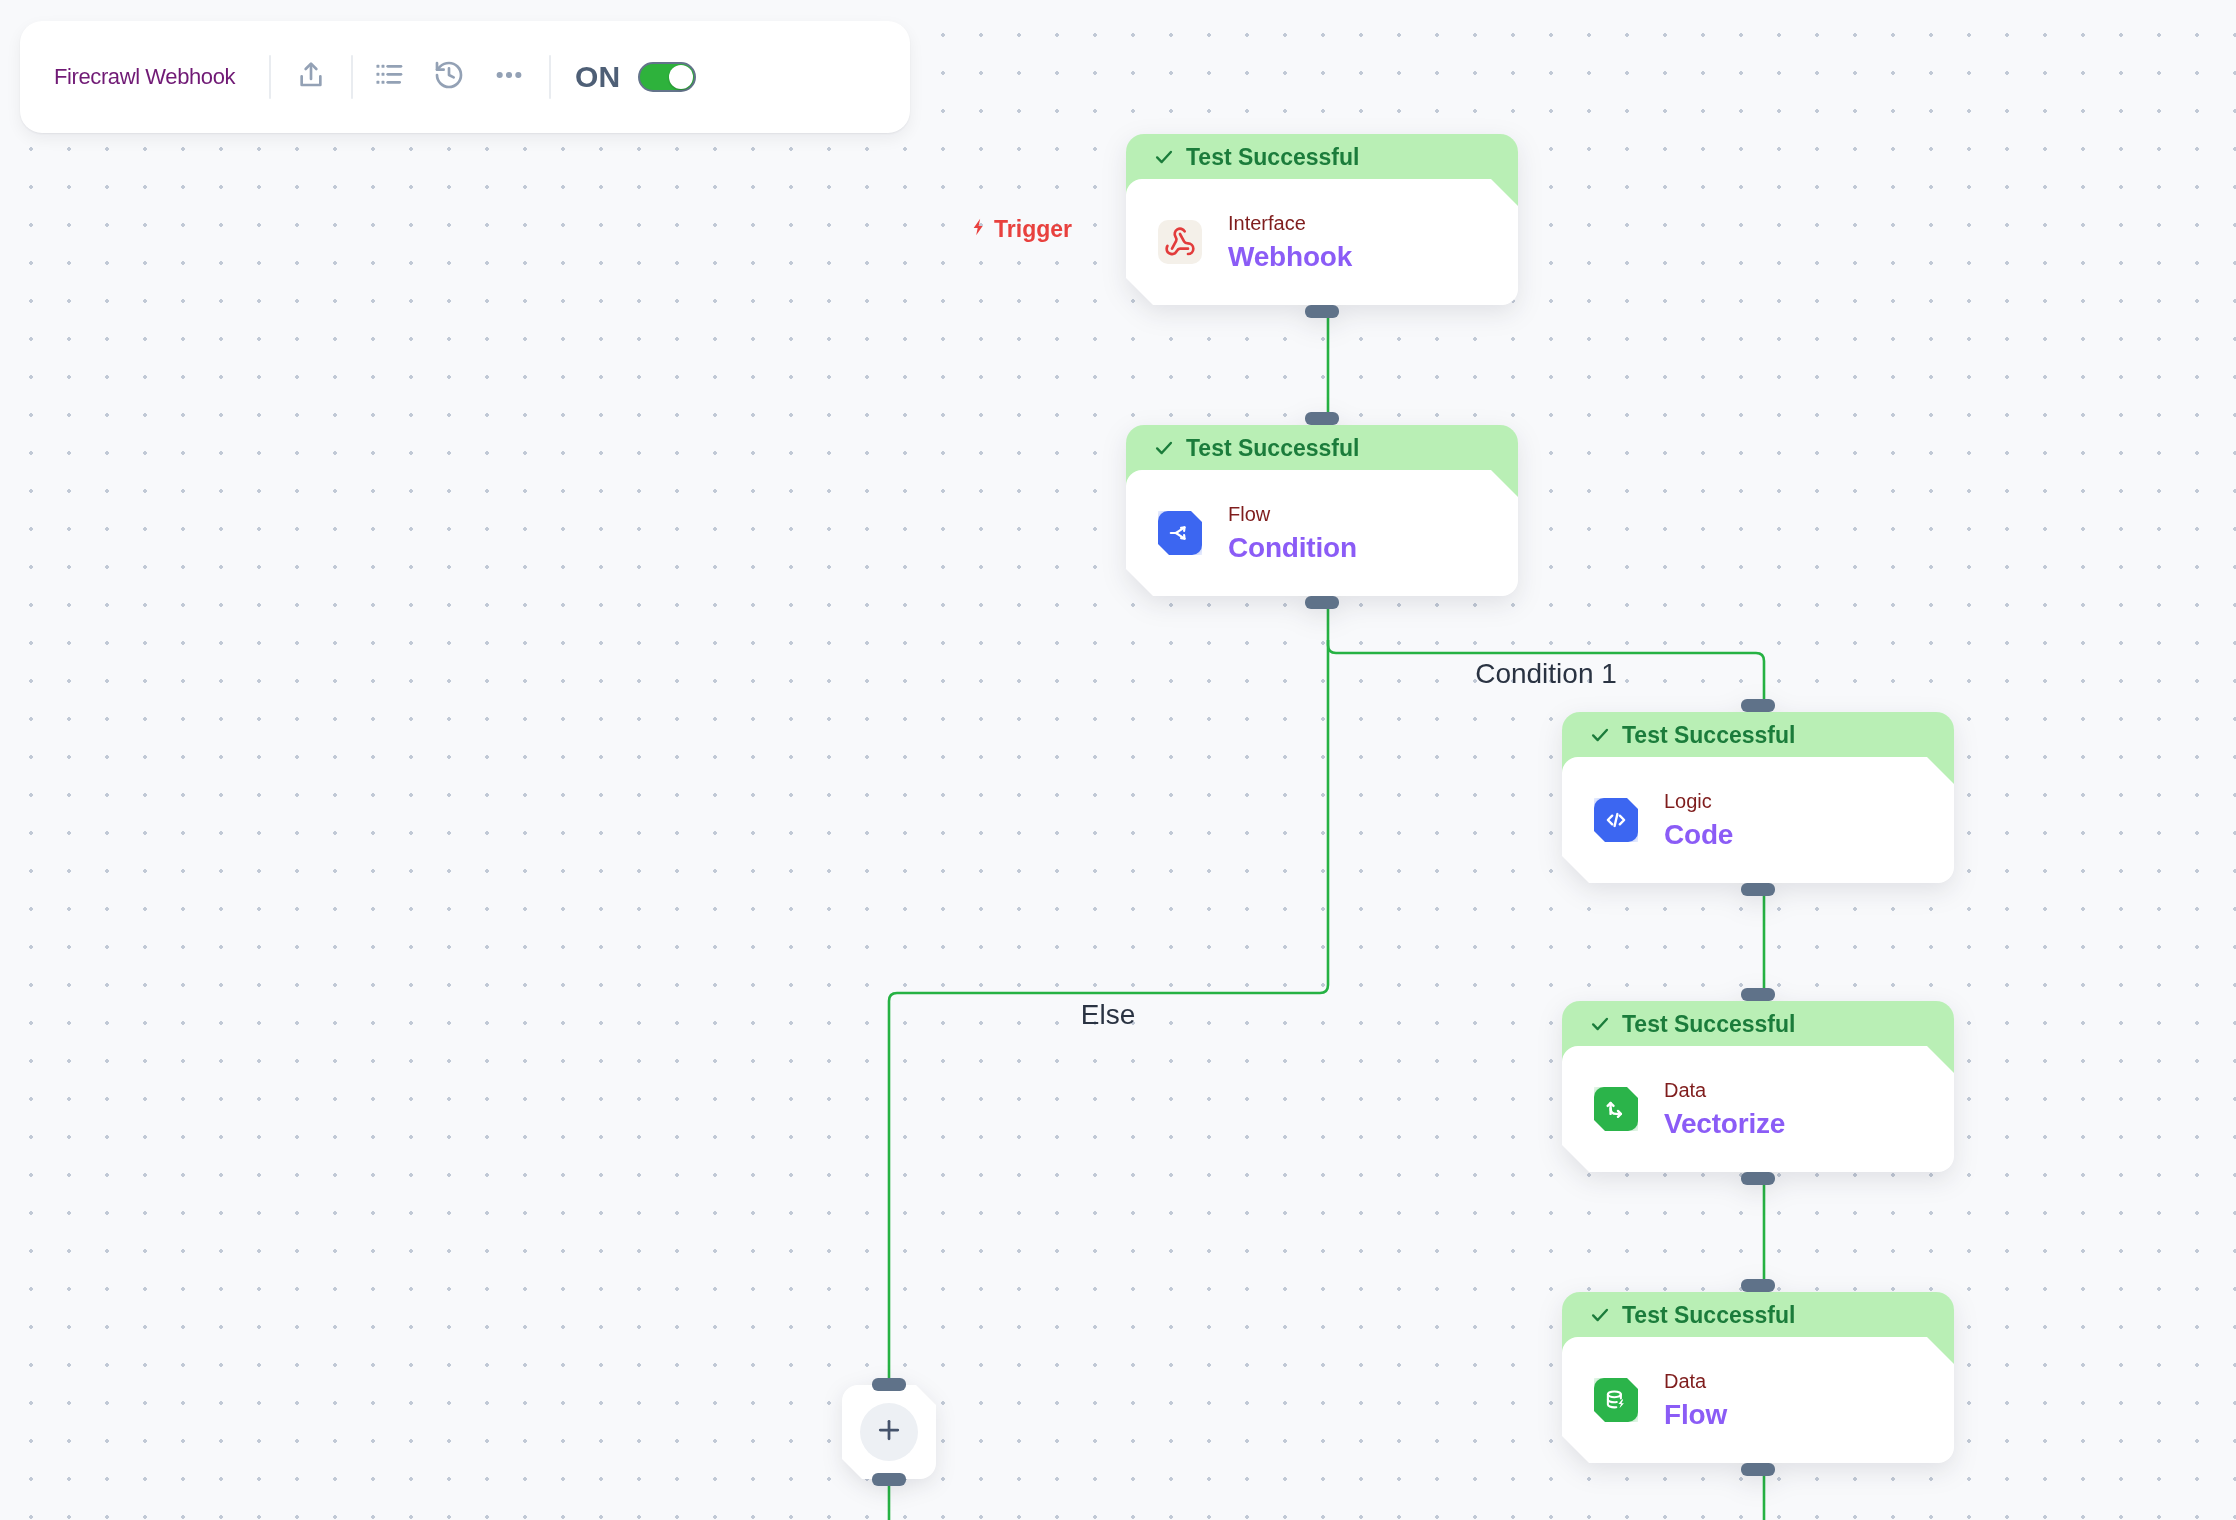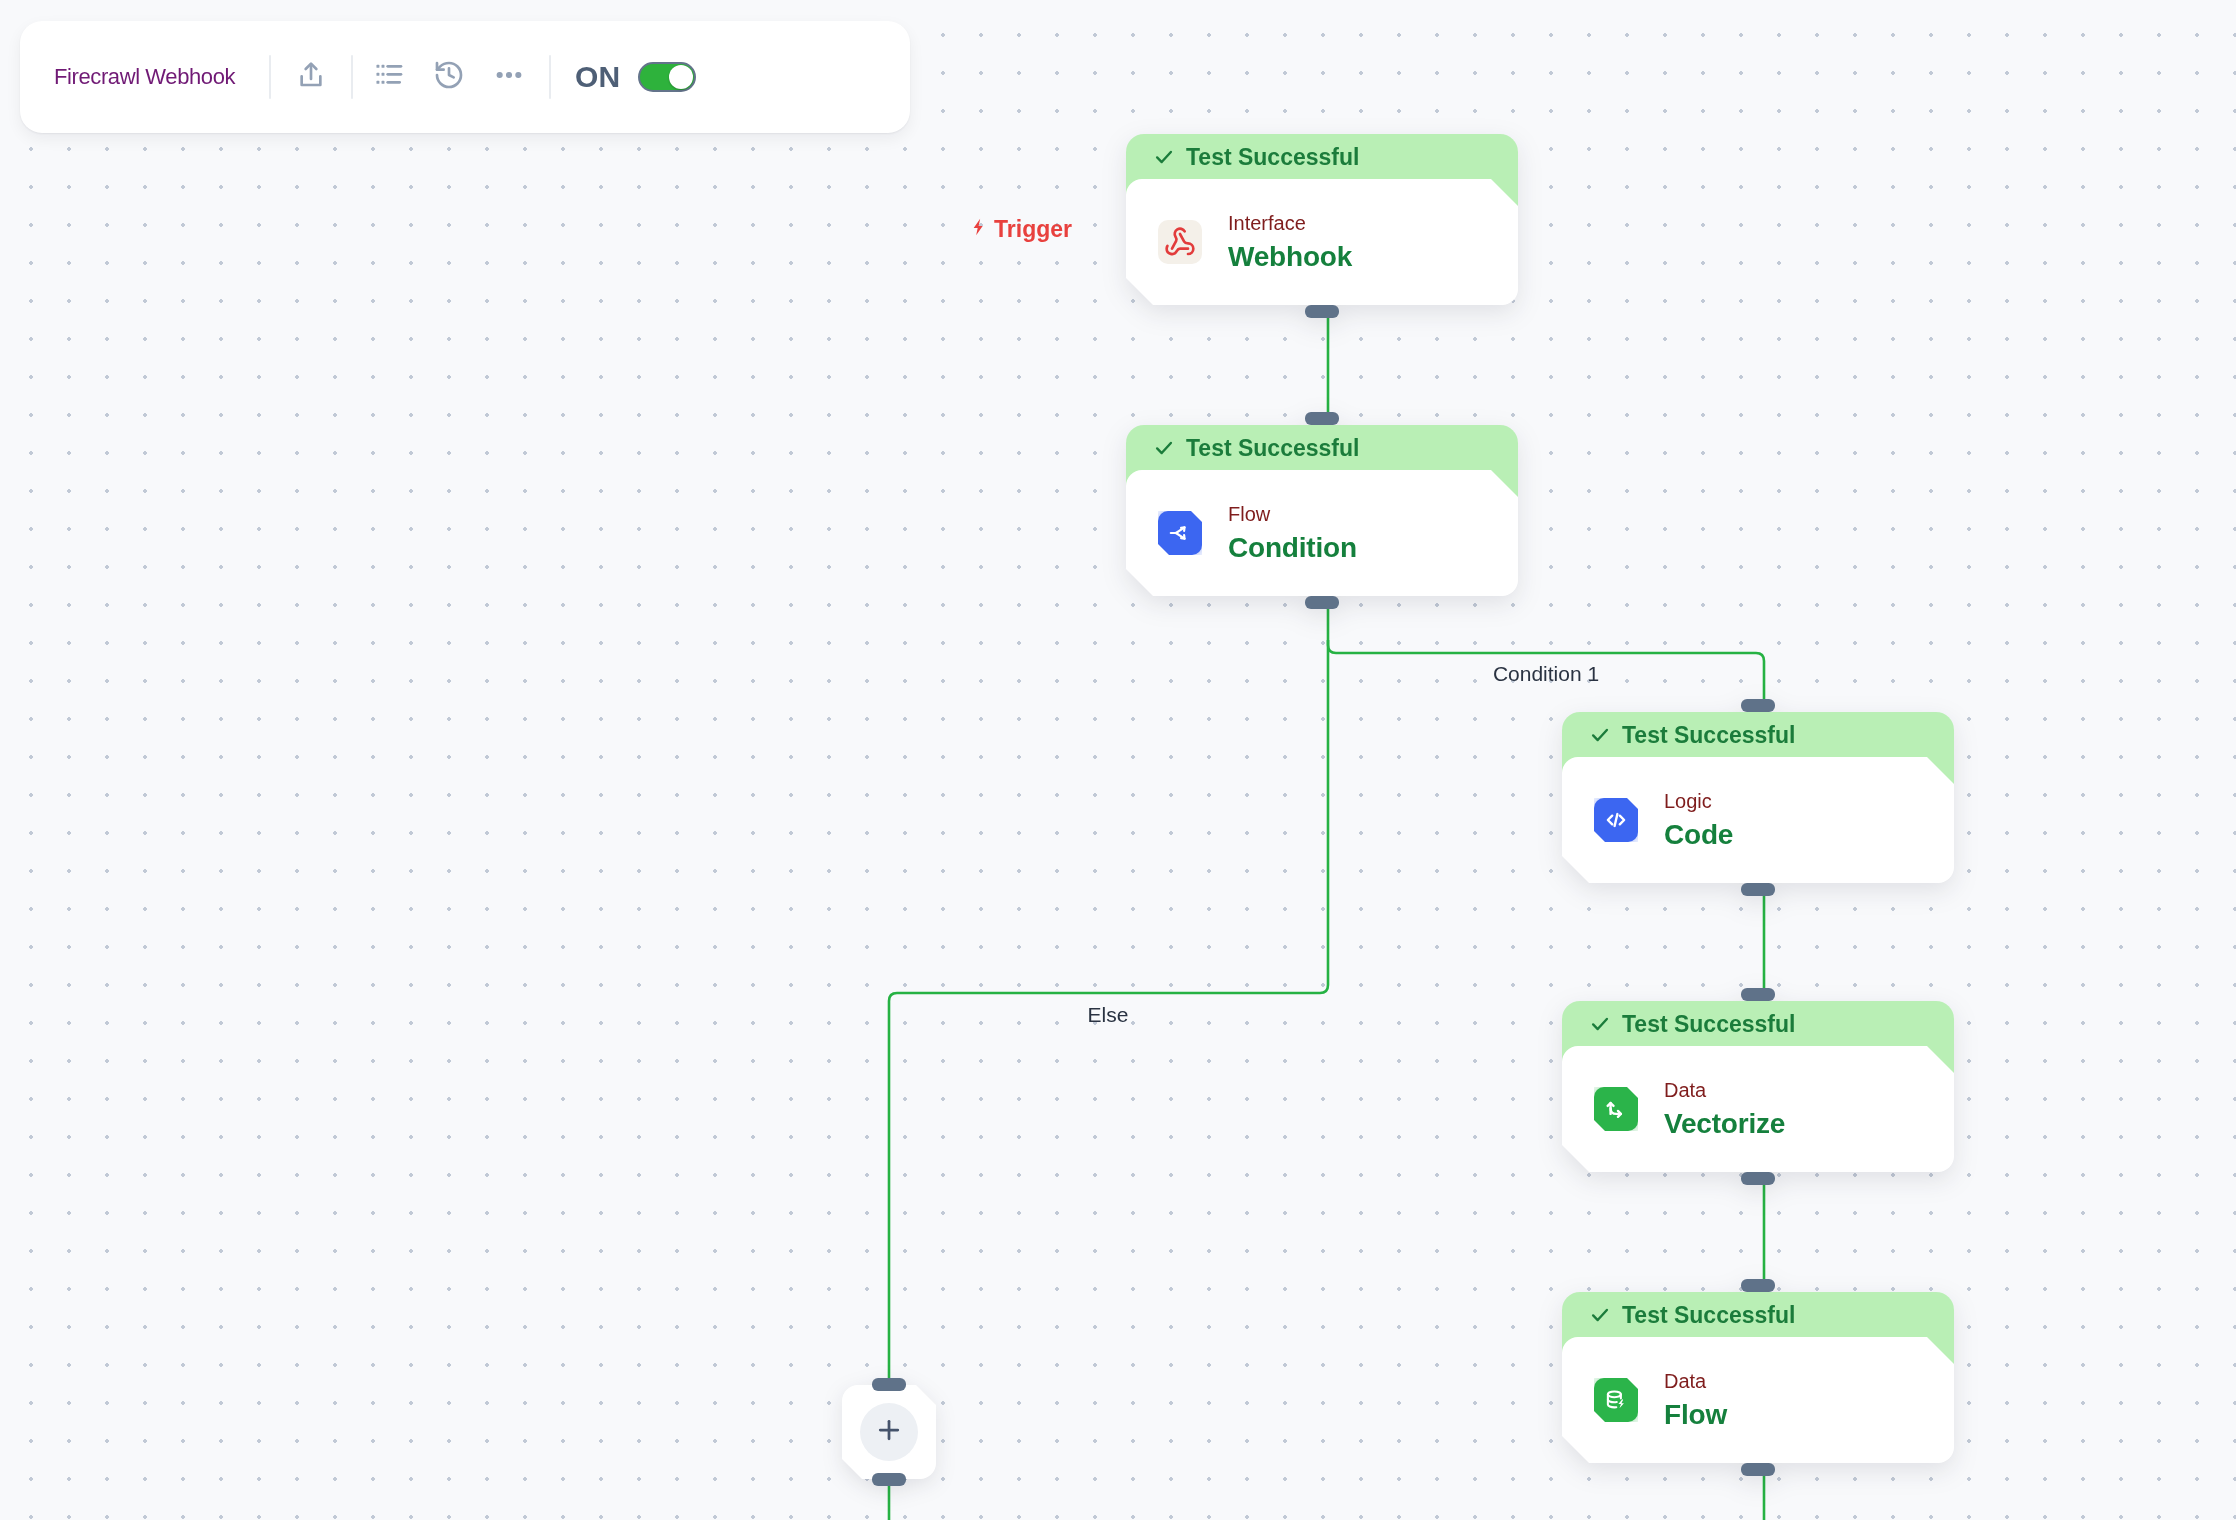--- a/index.html
+++ b/index.html
@@ -77,21 +77,21 @@
     clip-path:polygon(0 0, calc(100% - 11px) 0, 100% 11px, 100% 100%, 11px 100%, 0 calc(100% - 11px));
     filter:drop-shadow(0 0 7px rgba(60,102,241,.6));
   }
   .tile.green {
     background:#2bb44a;
     clip-path:polygon(0 0, calc(100% - 11px) 0, 100% 11px, 100% 100%, 11px 100%, 0 calc(100% - 11px));
     filter:drop-shadow(0 0 7px rgba(43,180,74,.6));
   }
   .tile.warm { background:#f4f0e9; }
   .meta .cat { font-size:20px; color:#7f1d1d; margin-bottom:6px; }
-  .meta .ttl { font-size:28px; font-weight:700; color:#15803d; letter-spacing:-.2px; }
+  .meta .ttl { font-size:28px; font-weight:700; color:#8b5cf6; letter-spacing:-.2px; }
   .handle {
     position:absolute; left:50%; transform:translateX(-50%);
     width:34px; height:13px; background:#5f7289; border-radius:6px; cursor:crosshair;
   }
   .handle.top { top:-13px; }
   .handle.bottom { bottom:-13px; }
 
   .n-webhook   { left:1126px; top:134px; }
   .n-condition { left:1126px; top:425px; }
   .n-code      { left:1562px; top:712px; }
@@ -99,21 +99,21 @@
   .n-index     { left:1562px; top:1292px; }
 
   
   .trigger {
     position:absolute; left:978px; top:216px; width:94px;
     display:flex; align-items:center; justify-content:flex-end; gap:5px;
     color:#e8413e; font-size:23px; font-weight:700;
   }
   .flow-label {
     position:absolute; transform:translate(-50%,-50%);
-    font-size:21px; color:#2a3342; font-weight:500; white-space:nowrap;
+    font-size:28px; color:#2a3342; font-weight:500; white-space:nowrap;
   }
   .lbl-condition1 { left:1546px; top:674px; }
   .lbl-else { left:1108px; top:1015px; }
 
   
   .plus-node {
     position:absolute; left:842px; top:1385px; width:94px; height:94px;
     filter:drop-shadow(0 6px 10px rgba(16,24,40,.10));
   }
   .plus-card {

